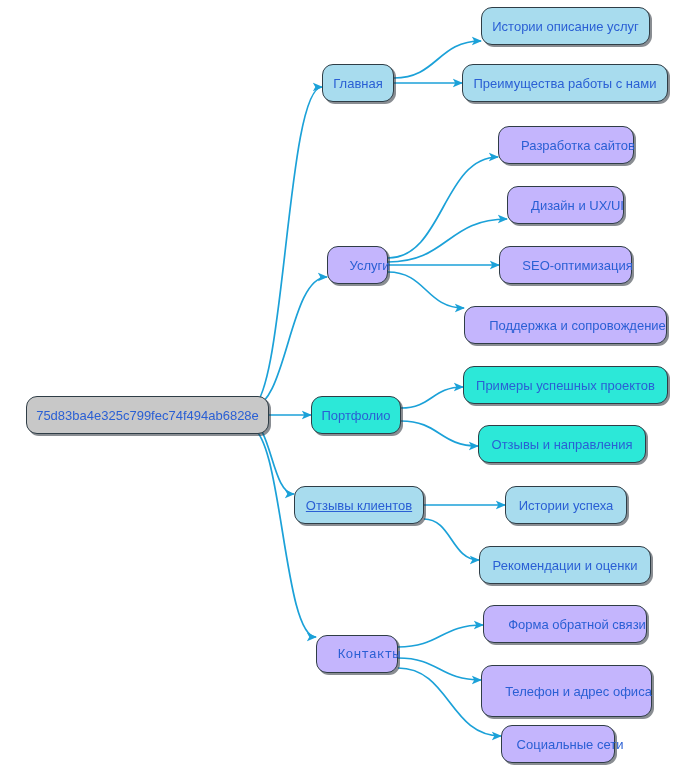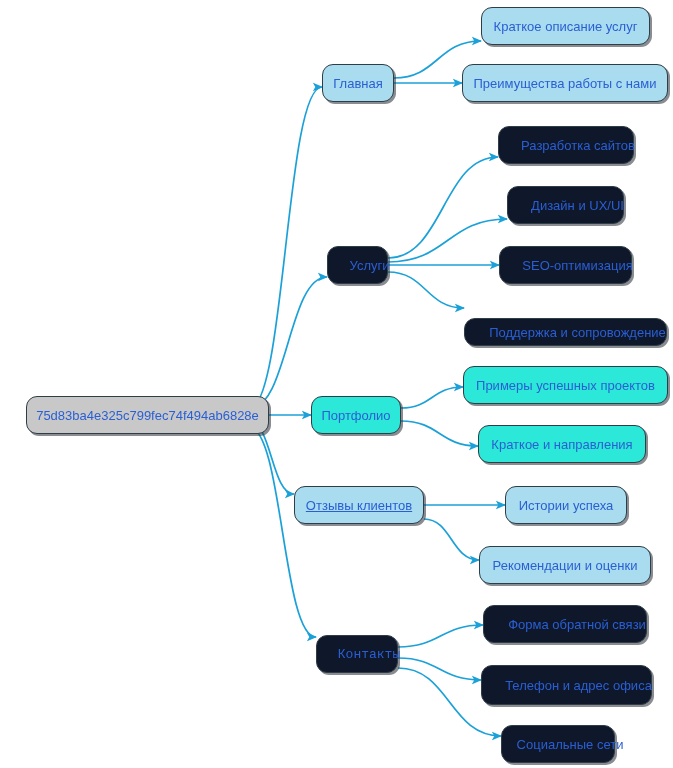--- a/index.html
+++ b/index.html
@@ -38,21 +38,21 @@
     color: #2a5fd4;
     white-space: nowrap;
     box-shadow: 2px 2px 0 rgba(40,48,56,0.55);
     z-index: 2;
   }
   .node-label {
     pointer-events: none;
   }
   .fill-root  { background: #c8c8c8; margin-left: 20px; }
   .fill-blue  { background: #a8dcee; }
-  .fill-green { background: #0f172a; padding-left: 24px; }
+  .fill-green { background: #c4b5fd; padding-left: 24px; }
   .fill-turq  { background: #2ce8d8; }
 </style>
 </head>
 <body>
 
 <div id="canvas">
   <svg id="edges" viewBox="0 0 673 768" xmlns="http://www.w3.org/2000/svg">
       <defs>
         <marker id="arrowhead" viewBox="0 0 10 10" refX="9" refY="5" markerWidth="6" markerHeight="6" orient="auto-start-reverse">
           <path d="M 0 0.8 L 10 5 L 0 9.2 L 2.4 5 Z" fill="#1ba1d8"></path>
@@ -78,64 +78,64 @@
       <path d="M 398 668 C 449.5 668 449.5 736 501 736" fill="none" stroke="#1ba1d8" stroke-width="1.7" marker-end="url(#arrowhead)"></path>
     </svg>
   <div id="node-layer">
       <div class="node fill-root" style="left: 6px; top: 396px; width: 243px; height: 38px;">
         <span class="node-label">75d83ba4e325c799fec74f494ab6828e</span>
       </div>
       <div class="node fill-blue" style="left: 322px; top: 64px; width: 72px; height: 38px;">
         <span class="node-label">Главная</span>
       </div>
       <div class="node fill-blue" style="left: 481px; top: 7px; width: 169px; height: 38px;">
-        <span class="node-label">Краткое описание услуг</span>
+        <span class="node-label">Истории описание услуг</span>
       </div>
       <div class="node fill-blue" style="left: 462px; top: 64px; width: 206px; height: 38px;">
         <span class="node-label">Преимущества работы с нами</span>
       </div>
       <div class="node fill-green" style="left: 327px; top: 246px; width: 61px; height: 38px;">
         <span class="node-label">Услуги</span>
       </div>
       <div class="node fill-green" style="left: 498px; top: 126px; width: 136px; height: 38px;">
         <span class="node-label">Разработка сайтов</span>
       </div>
       <div class="node fill-green" style="left: 507px; top: 186px; width: 117px; height: 38px;">
         <span class="node-label">Дизайн и UX/UI</span>
       </div>
       <div class="node fill-green" style="left: 499px; top: 246px; width: 133px; height: 38px;">
         <span class="node-label">SEO-оптимизация</span>
       </div>
-      <div class="node fill-green" style="left: 464px; top: 318px; width: 203px; height: 28px;">
+      <div class="node fill-green" style="left: 464px; top: 306px; width: 203px; height: 38px;">
         <span class="node-label">Поддержка и сопровождение</span>
       </div>
       <div class="node fill-turq" style="left: 311px; top: 396px; width: 90px; height: 38px;">
         <span class="node-label">Портфолио</span>
       </div>
       <div class="node fill-turq" style="left: 463px; top: 366px; width: 205px; height: 38px;">
         <span class="node-label">Примеры успешных проектов</span>
       </div>
       <div class="node fill-turq" style="left: 478px; top: 425px; width: 168px; height: 38px;">
-        <span class="node-label">Краткое и направления</span>
+        <span class="node-label">Отзывы и направления</span>
       </div>
       <div class="node fill-blue" style="left: 294px; top: 486px; width: 130px; height: 38px; text-decoration: underline;">
         <span class="node-label">Отзывы клиентов</span>
       </div>
       <div class="node fill-blue" style="left: 505px; top: 486px; width: 122px; height: 38px;">
         <span class="node-label">Истории успеха</span>
       </div>
       <div class="node fill-blue" style="left: 479px; top: 546px; width: 172px; height: 38px;">
         <span class="node-label">Рекомендации и оценки</span>
       </div>
       <div class="node fill-green" style="left: 316px; top: 635px; width: 82px; height: 38px; font-family: Liberation Mono, monospace;">
         <span class="node-label">Контакты</span>
       </div>
       <div class="node fill-green" style="left: 483px; top: 605px; width: 164px; height: 38px; text-align: right;">
         <span class="node-label">Форма обратной связи</span>
       </div>
-      <div class="node fill-green" style="left: 481px; top: 665px; width: 171px; height: 40px;">
+      <div class="node fill-green" style="left: 481px; top: 665px; width: 171px; height: 52px;">
         <span class="node-label">Телефон и адрес офиса</span>
       </div>
       <div class="node fill-green" style="left: 501px; top: 725px; width: 114px; height: 38px;">
         <span class="node-label">Социальные сети</span>
       </div>
     </div>
 </div>
 
 </body></html>

